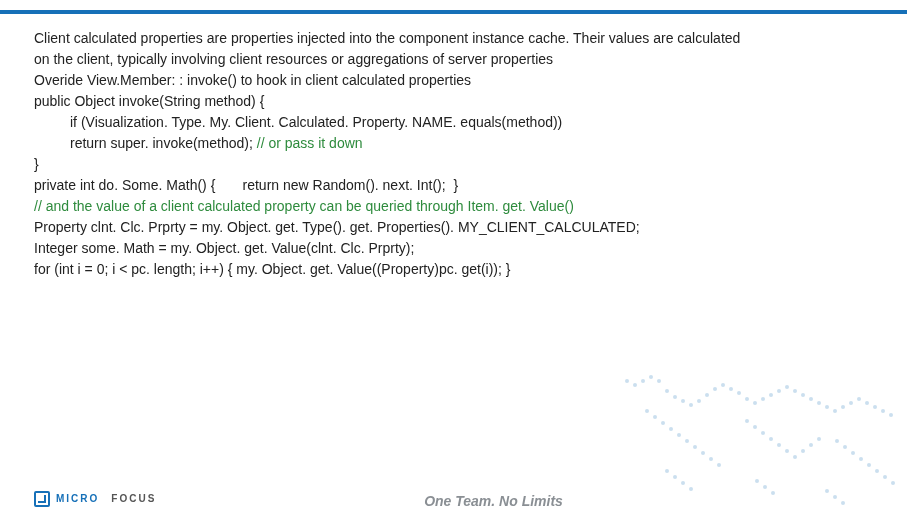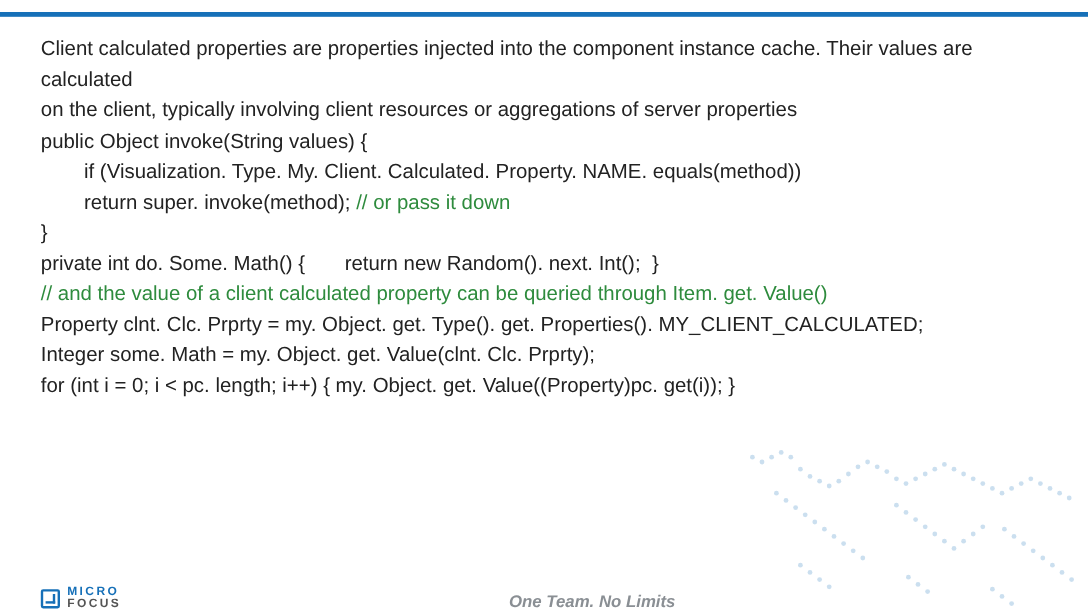--- a/index.html
+++ b/index.html
@@ -13,21 +13,21 @@
     letter-spacing: 0.2px;
   }
   .title-rule {
     margin: 10px 0 0 0;
     height: 4px;
     width: 100%;
     background: #1670b8;
   }
   .body {
     padding: 14px 34px 0 34px;
-    font-size: 17px;
+    font-size: 14px;
     line-height: 1.5;
     color: #222;
   }
   .body p { white-space: pre-wrap; }
   .indent1 { padding-left: 36px; }
   .indent2 { padding-left: 72px; }
   .comment { color: #2e8b3d; }
   .footer {
     position: absolute;
     left: 0; right: 0; bottom: 0;
@@ -44,21 +44,21 @@
     position: relative;
   }
   .logo-mark::after {
     content: "";
     position: absolute;
     left: 2px; right: 2px; top: 2px; bottom: 2px;
     border: 2px solid #1670b8;
     border-top: none;
     border-left: none;
   }
-  .logo-text { display: flex; flex-direction: column; line-height: 1; }
+  .logo-text { display: flex; line-height: 1; gap: 12px; }
   .logo-line1 { font-size: 10px; letter-spacing: 2px; color: #1670b8; font-weight: 600; }
   .logo-line2 { font-size: 10px; letter-spacing: 2px; color: #555; font-weight: 600; }
   .tagline {
     position: absolute;
     left: 50%; transform: translateX(-50%);
     bottom: 12px;
     font-size: 14px;
     font-style: italic;
     color: #8a8f94;
     font-weight: 600;
@@ -75,21 +75,22 @@
 </head>
 <body>
 
 <div class="slide">
 
   <div class="title-rule"></div>
 
   <div class="body">
     <p>Client calculated properties are properties injected into the component instance cache. Their values are calculated</p>
     <p>on the client, typically involving client resources or aggregations of server properties</p>
-    <p>public Object invoke(String values) {</p>
+    <p>Overide View.Member: : invoke() to hook in client calculated properties</p>
+    <p>public Object invoke(String method) {</p>
     <p class="indent1">if (Visualization. Type. My. Client. Calculated. Property. NAME. equals(method))</p>
     <p class="indent1"><span>return super. invoke(method); </span><span class="comment">// or pass it down</span></p>
     <p>}</p>
     <p>private int do. Some. Math() {       return new Random(). next. Int();  }</p>
     <p class="comment">// and the value of a client calculated property can be queried through Item. get. Value()</p>
     <p>Property clnt. Clc. Prprty = my. Object. get. Type(). get. Properties(). MY_CLIENT_CALCULATED;</p>
     <p>Integer some. Math = my. Object. get. Value(clnt. Clc. Prprty);</p>
     <p>for (int i = 0; i &lt; pc. length; i++) { my. Object. get. Value((Property)pc. get(i)); }</p>
   </div>
 

